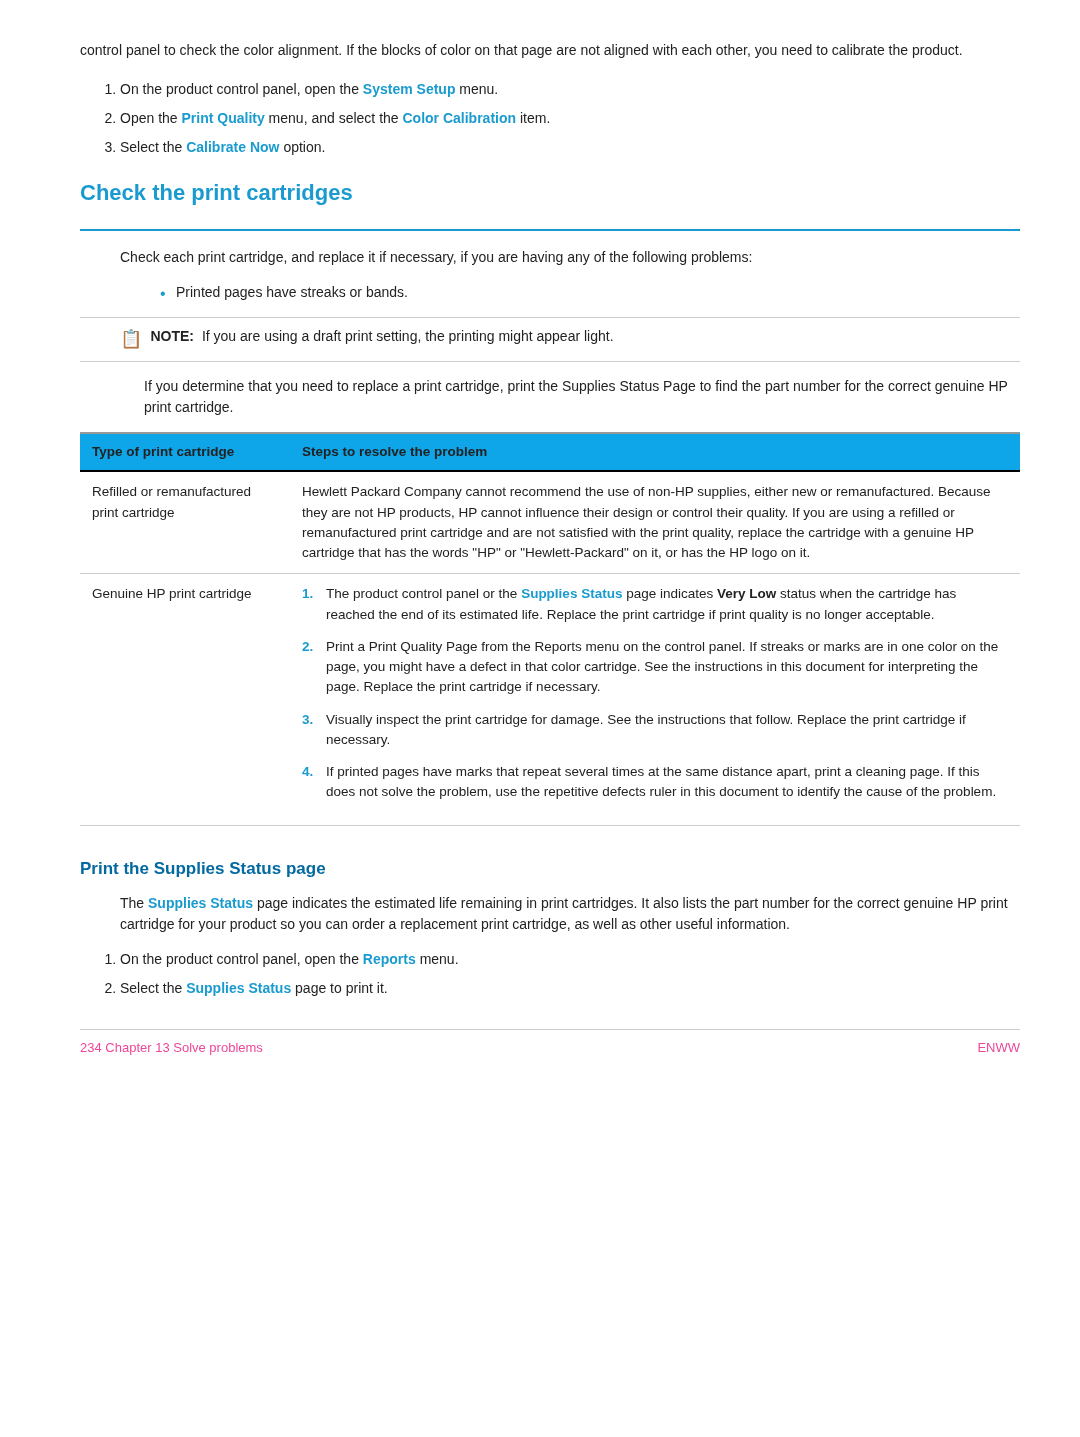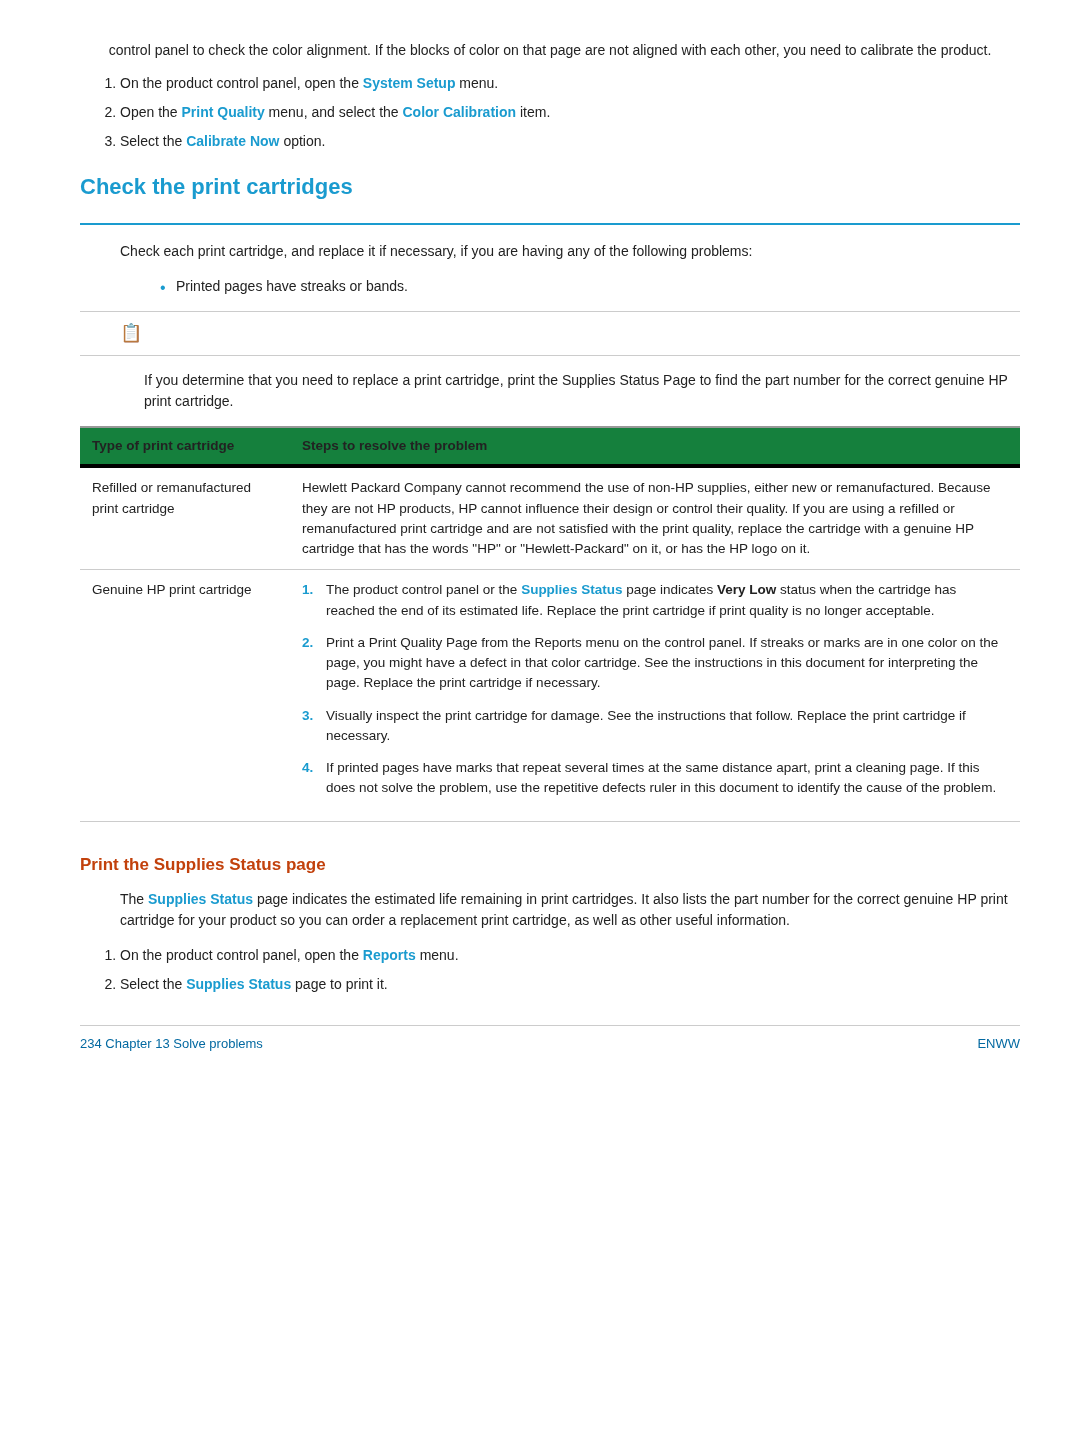--- a/index.html
+++ b/index.html
@@ -5,23 +5,22 @@
     * { box-sizing: border-box; margin: 0; padding: 0; }
     body {
       font-family: Arial, Helvetica, sans-serif;
       font-size: 14px;
       background: #fff;
       color: #222;
       padding: 40px 60px 40px 80px;
       line-height: 1.5;
     }
     .intro-text {
-      margin-bottom: 12px;
-      font-size: 14px;
-      text-align: center;
+      margin-bottom: 18px;
+      font-size: 14px;
     }
     .numbered-list {
       margin-left: 40px;
       margin-bottom: 18px;
     }
     .numbered-list li {
       margin-bottom: 8px;
       font-size: 14px;
     }
     .link-blue {
@@ -32,21 +31,21 @@
     .section-heading {
       color: #1a9bcf;
       font-size: 22px;
       font-weight: bold;
       border-bottom: 2px solid #1a9bcf;
       padding-bottom: 20px;
       margin-bottom: 16px;
       margin-top: 10px;
     }
     .section-subheading {
-      color: #c2410c;
+      color: #0369a1;
       font-size: 17px;
       font-weight: bold;
       margin-top: 30px;
       margin-bottom: 12px;
     }
     .body-text {
       font-size: 14px;
       margin-bottom: 14px;
       margin-left: 40px;
     }
@@ -94,23 +93,23 @@
       margin-bottom: 14px;
     }
     
     .cartridge-table {
       width: 100%;
       border-collapse: collapse;
       margin-bottom: 20px;
       font-size: 13.5px;
     }
     .cartridge-table thead tr {
-      background: #15803d;
+      background: #0ea5e9;
       border-top: 2px solid #999;
-      border-bottom: 4px solid #000000;
+      border-bottom: 2px solid #000000;
     }
     .cartridge-table thead th {
       padding: 8px 12px;
       text-align: left;
       font-weight: bold;
       font-size: 13.5px;
     }
     .cartridge-table tbody tr {
       border-bottom: 1px solid #ccc;
       vertical-align: top;
@@ -137,21 +136,21 @@
     .table-numbered-list li .num {
       color: #1a9bcf;
       font-weight: bold;
       min-width: 16px;
     }
     .page-bottom {
       margin-top: 30px;
       display: flex;
       justify-content: space-between;
       font-size: 13px;
-      color: #0369a1;
+      color: #ec4899;
       border-top: 1px solid #ccc;
       padding-top: 8px;
     }
   </style>
 </head>
 <body>
 
 <p class="intro-text">control panel to check the color alignment. If the blocks of color on that page are not aligned with each other, you need to calibrate the product.</p>
 
 <ol class="numbered-list">
@@ -169,20 +168,24 @@
 <h2 class="section-heading">Check the print cartridges</h2>
 
 <p class="body-text">Check each print cartridge, and replace it if necessary, if you are having any of the following problems:</p>
 
 <ul class="bullet-list">
   <li>Printed pages have streaks or bands.</li>
 </ul>
 
 <div class="note-box">
   <span class="note-icon">📋</span>
+  <span>
+    <span class="note-label">NOTE:</span>
+    <span>If you are using a draft print setting, the printing might appear light.</span>
+  </span>
 </div>
 
 <p class="supplies-text">If you determine that you need to replace a print cartridge, print the Supplies Status Page to find the part number for the correct genuine HP print cartridge.</p>
 
 <table class="cartridge-table">
   <thead>
     <tr>
       <th>Type of print cartridge</th>
       <th>Steps to resolve the problem</th>
     </tr>

